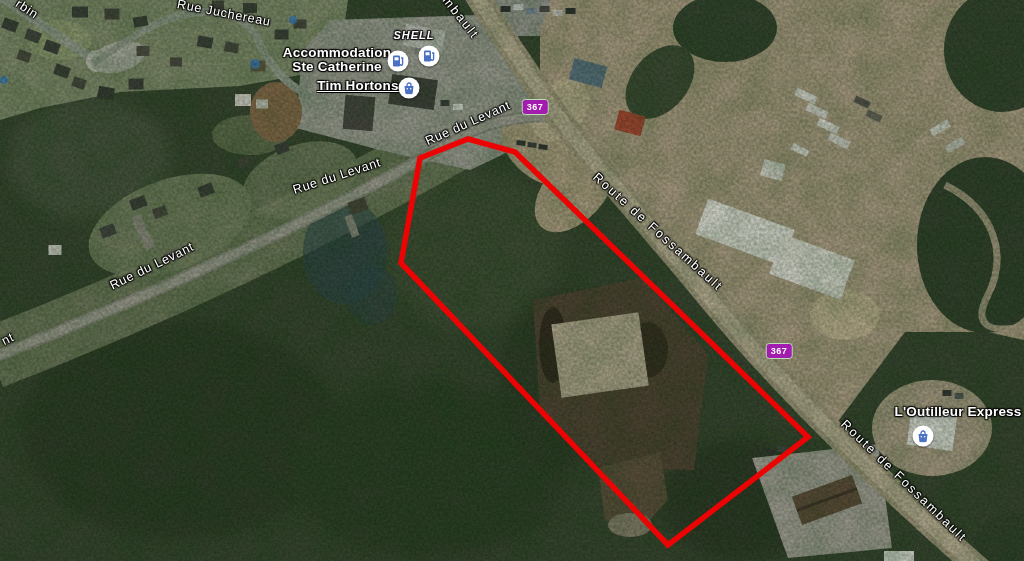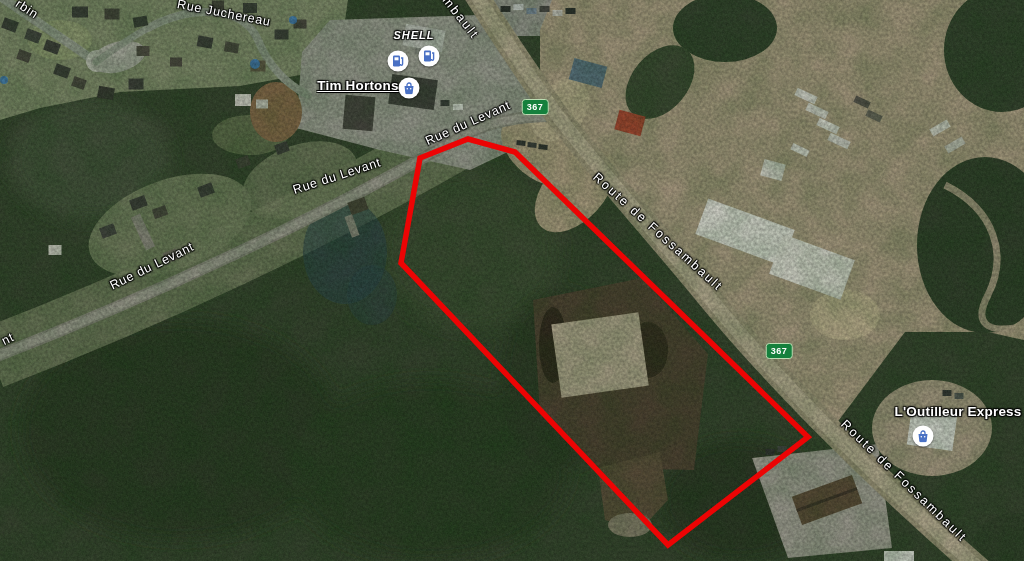--- a/index.html
+++ b/index.html
@@ -8,21 +8,21 @@
   #sat{position:absolute;left:0;top:0;}
   .lbl{position:absolute;white-space:nowrap;color:#fff;
        transform:translate(-50%,-50%);
        text-shadow:-1px -1px 1px rgba(0,0,0,.85),1px -1px 1px rgba(0,0,0,.85),
                    -1px 1px 1px rgba(0,0,0,.85),1px 1px 1px rgba(0,0,0,.85),
                    0 0 3px rgba(0,0,0,.9);}
   .poi{font-size:13.5px;font-weight:700;letter-spacing:.2px;text-align:center;line-height:14px;}
   .street{font-size:12.5px;font-weight:400;letter-spacing:.8px;}
   .route{font-size:12.5px;font-weight:400;letter-spacing:2.2px;}
   .badge{position:absolute;transform:translate(-50%,-50%);
-         background:#15803d;border:1.5px solid #bcdcb2;border-radius:3.5px;
+         background:#a21caf;border:1.5px solid #bcdcb2;border-radius:3.5px;
          color:#fff;font-size:9px;font-weight:700;line-height:10px;
          padding:2px 4px;letter-spacing:.5px;}
   .poiicon{position:absolute;width:21px;height:21px;transform:translate(-50%,-50%);
            background:#fff;border-radius:50%;box-shadow:0 1px 2px rgba(0,0,0,.5);
            display:flex;align-items:center;justify-content:center;}
 </style>
 </head>
 <body>
 
 <div id="stage">
@@ -211,20 +211,24 @@
 <div class="lbl street" style="left:224px;top:13px;transform:translate(-50%,-50%) rotate(11deg);">Rue Juchereau</div>
 <div class="lbl street" style="left:27px;top:9px;transform:translate(-50%,-50%) rotate(33deg);">rbin</div>
 <div class="lbl route" style="left:447px;top:0px;transform:translate(-50%,-50%) rotate(52deg);">Fossambault</div>
 <div class="lbl route" style="left:658px;top:232px;transform:translate(-50%,-50%) rotate(42deg);">Route de Fossambault</div>
 <div class="lbl route" style="left:904px;top:481px;transform:translate(-50%,-50%) rotate(44deg);">Route de Fossambault</div>
 
 <div class="badge" style="left:535px;top:107px;">367</div>
 <div class="badge" style="left:779px;top:351px;">367</div>
 
 <div class="lbl poi" style="left:414px;top:35px;font-size:11px;letter-spacing:1px;font-style:italic;">SHELL</div>
+<div class="lbl poi" style="left:337px;top:60px;">
+  <div>Accommodation</div>
+  <div>Ste Catherine</div>
+</div>
 <div class="lbl poi" style="left:358px;top:86px;text-decoration:underline;">Tim Hortons</div>
 <div class="lbl poi" style="left:958px;top:412px;">L'Outilleur Express</div>
 
 <div class="poiicon" style="left:398px;top:61px;">
   <svg width="13" height="13" viewBox="0 0 13 13">
     <rect x="1.5" y="1" width="7" height="11" rx="1.2" fill="#4a71c4"></rect>
     <rect x="3" y="2.8" width="4" height="3" fill="#fff"></rect>
     <path d="M9.5 3.5 h1.6 v6 a1.2 1.2 0 0 1 -2.4 0" fill="none" stroke="#4a71c4" stroke-width="1.4"></path>
   </svg>
 </div>

